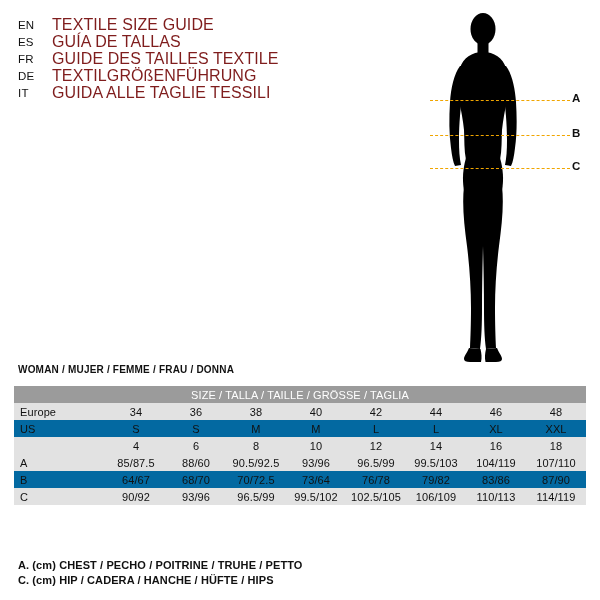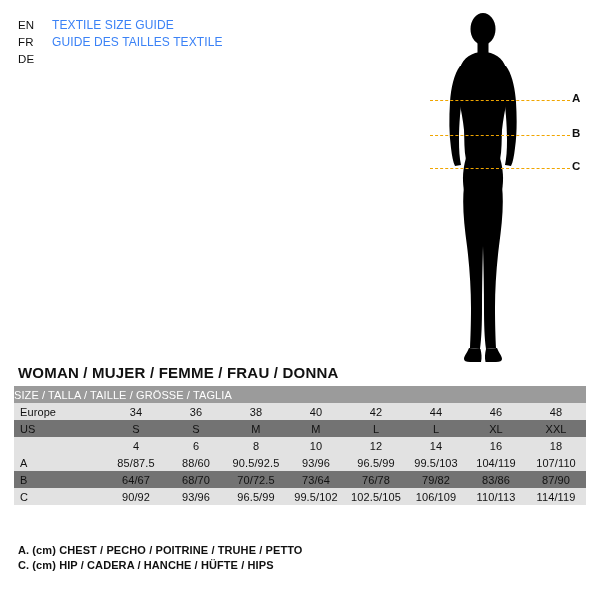--- a/index.html
+++ b/index.html
@@ -33,23 +33,23 @@
     align-items: center;
     height: 17px;
   }
   .lang-code {
     width: 34px;
     font-size: 11.5px;
     letter-spacing: .2px;
     color: #111;
   }
   .lang-text {
-    font-size: 12px;
+    font-size: 16px;
     letter-spacing: .1px;
-    color: #3b82f6;
+    color: #7f1d1d;
     white-space: nowrap;
   }
 
   
   .figure-wrap {
     position: absolute;
     top: 8px;
     left: 430px;
     width: 160px;
     height: 360px;
@@ -67,21 +67,21 @@
     font-size: 11.5px;
     font-weight: bold;
     color: #111;
   }
 
   
   .woman-heading {
     position: absolute;
     top: 364px;
     left: 18px;
-    font-size: 15px;
+    font-size: 10px;
     font-weight: bold;
     letter-spacing: .2px;
     color: #111;
   }
 
   
   .table-wrap {
     position: absolute;
     top: 386px;
     left: 14px;
@@ -101,31 +101,31 @@
     letter-spacing: .1px;
   }
   table.size-table td.rowlabel {
     text-align: left;
     padding-left: 6px;
   }
   tr.header-row td {
     background: #9b9b9b;
     color: #ffffff;
     font-weight: normal;
-    text-align: left;
+    text-align: center;
     height: 17px;
     font-size: 11px;
   }
   tr.shaded td { background: #e2e2e2; }
-  tr.plain td { background: #737373; }
+  tr.plain td { background: #0369a1; }
 
   
   .legend {
     position: absolute;
-    top: 543px;
+    top: 558px;
     left: 18px;
   }
   .legend-row {
     font-size: 11px;
     font-weight: bold;
     letter-spacing: .1px;
     line-height: 15px;
     color: #111;
   }
 </style>
@@ -133,25 +133,34 @@
 <body>
 
 <div class="page">
 
   <div class="lang-block">
     <div class="lang-row">
       <span class="lang-code">EN</span>
       <span class="lang-text">TEXTILE SIZE GUIDE</span>
     </div>
     <div class="lang-row">
+      <span class="lang-code">ES</span>
+      <span class="lang-text">GUÍA DE TALLAS</span>
+    </div>
+    <div class="lang-row">
       <span class="lang-code">FR</span>
       <span class="lang-text">GUIDE DES TAILLES TEXTILE</span>
     </div>
     <div class="lang-row">
       <span class="lang-code">DE</span>
+      <span class="lang-text">TEXTILGRÖßENFÜHRUNG</span>
+    </div>
+    <div class="lang-row">
+      <span class="lang-code">IT</span>
+      <span class="lang-text">GUIDA ALLE TAGLIE TESSILI</span>
     </div>
   </div>
 
   <div class="figure-wrap">
     <svg class="figure-svg" width="160" height="360" viewBox="0 0 160 360">
       <g fill="#000000">
 
         <ellipse cx="53" cy="21" rx="12.5" ry="16"></ellipse>
 
         <rect x="47.5" y="33" width="11" height="12"></rect>

